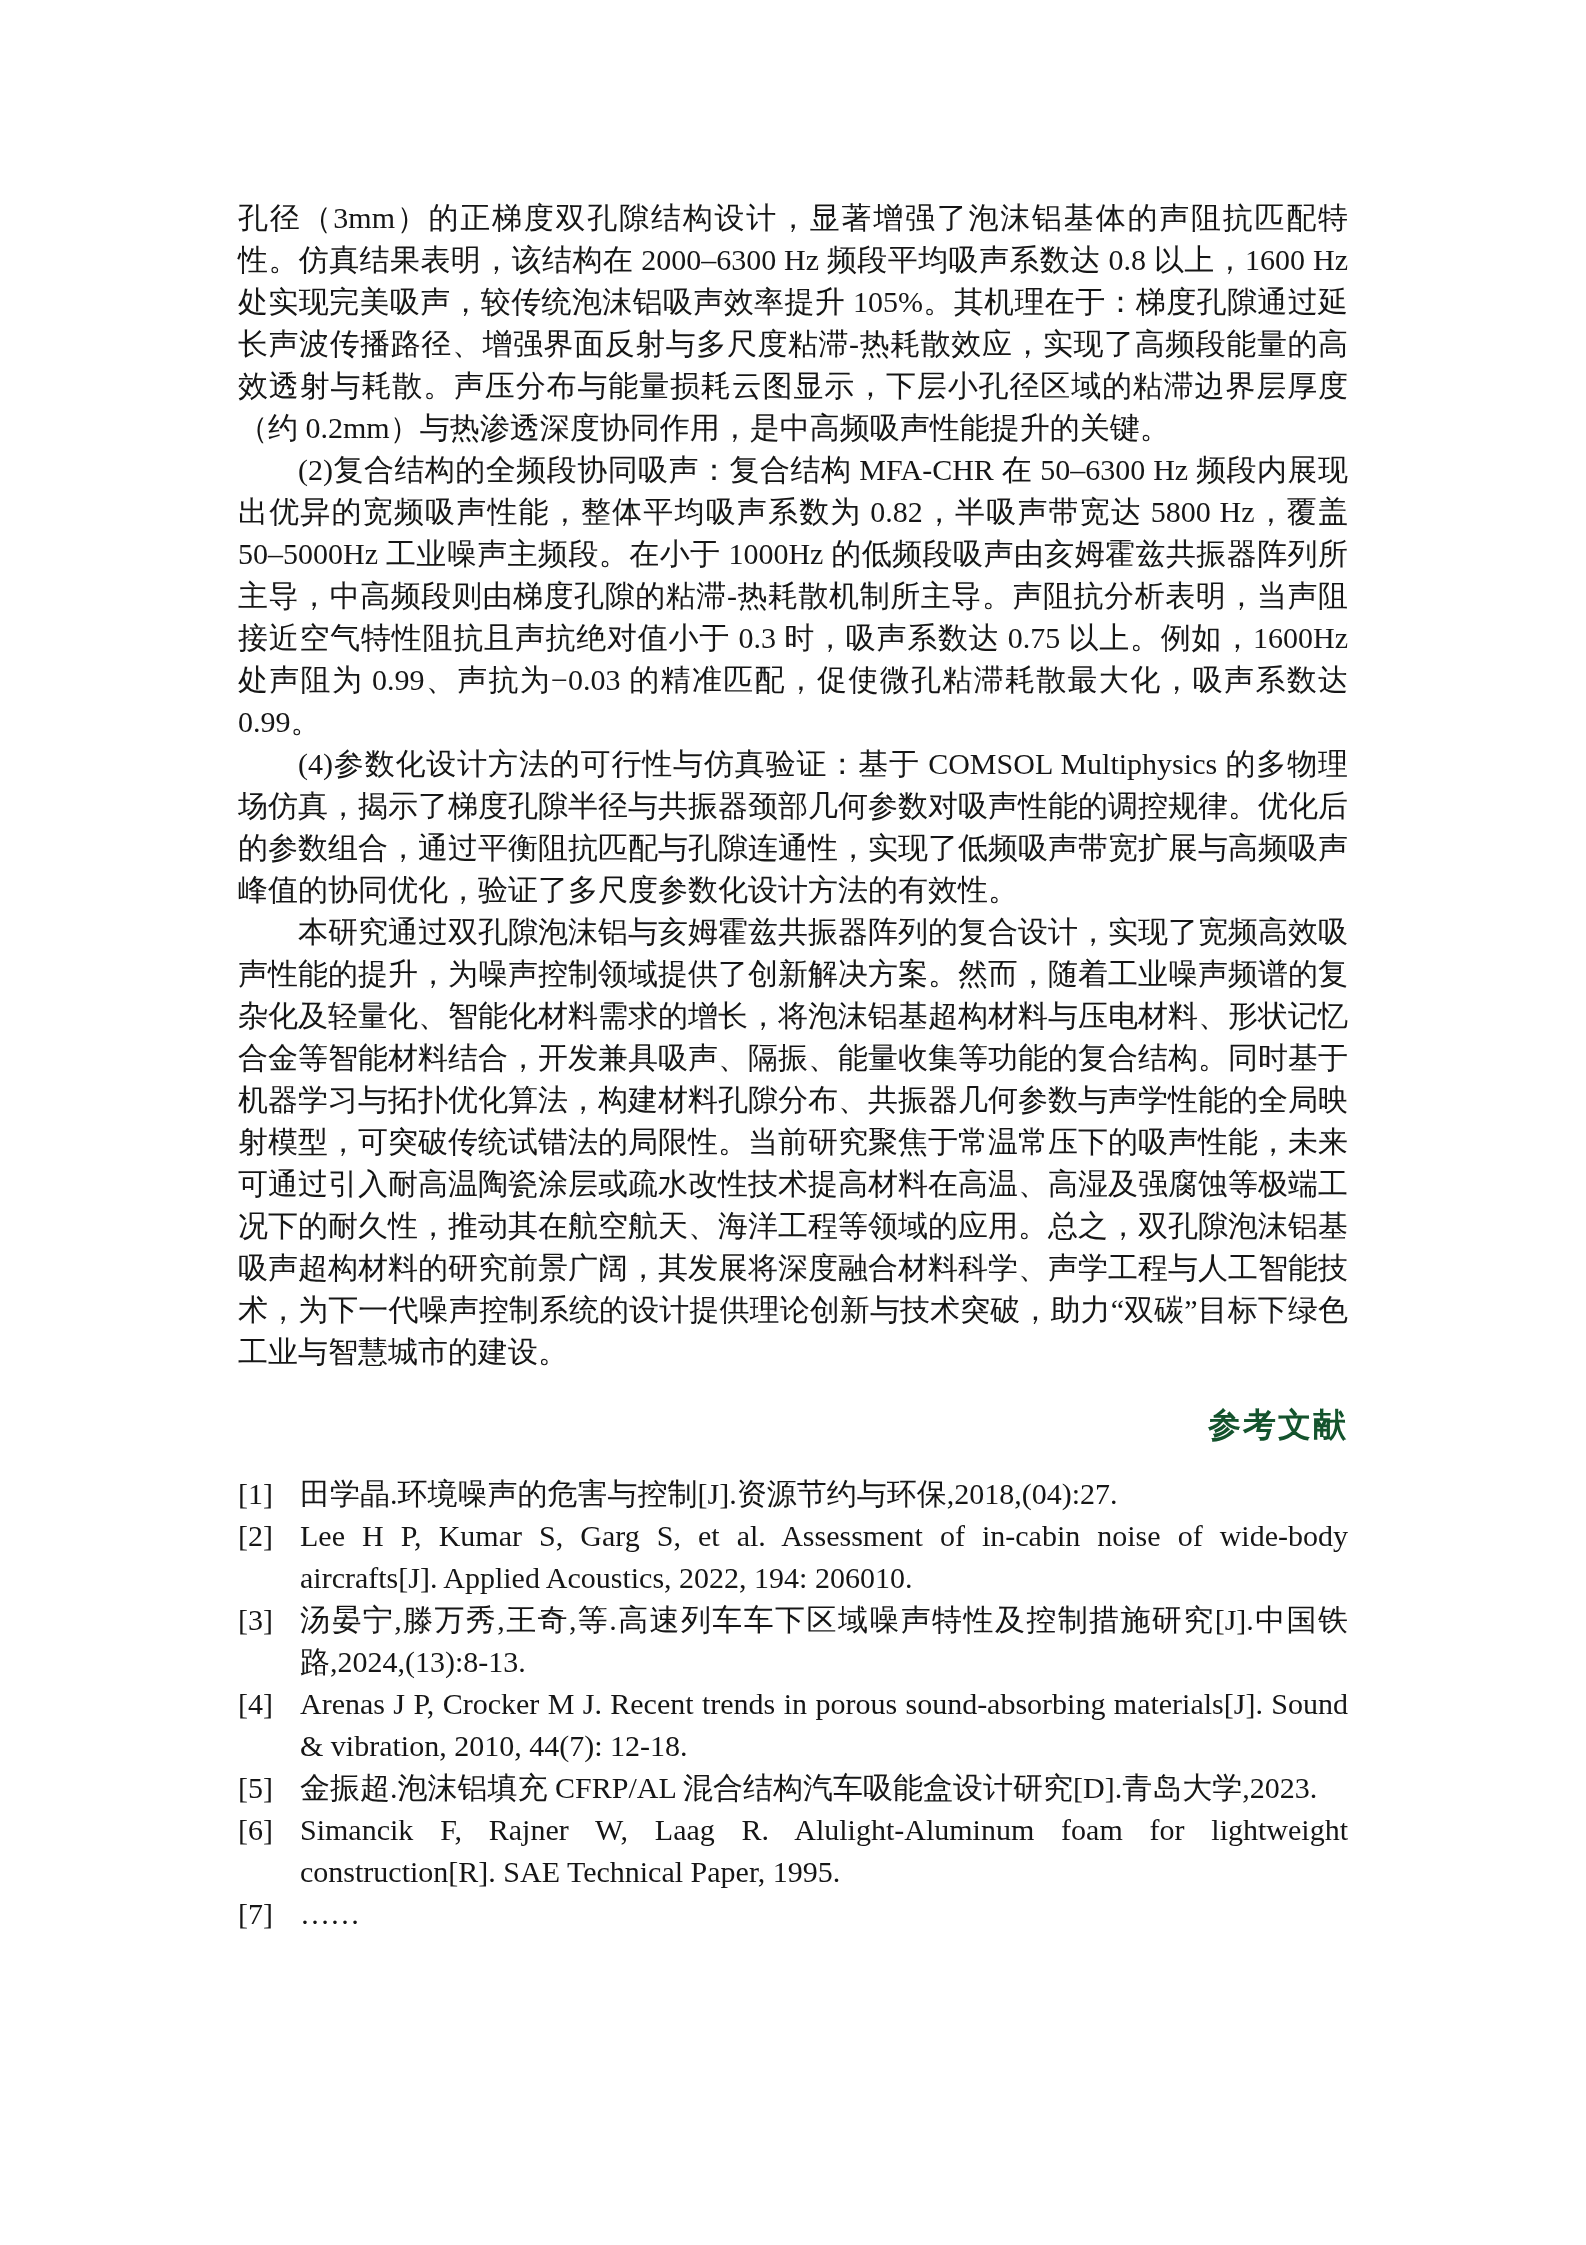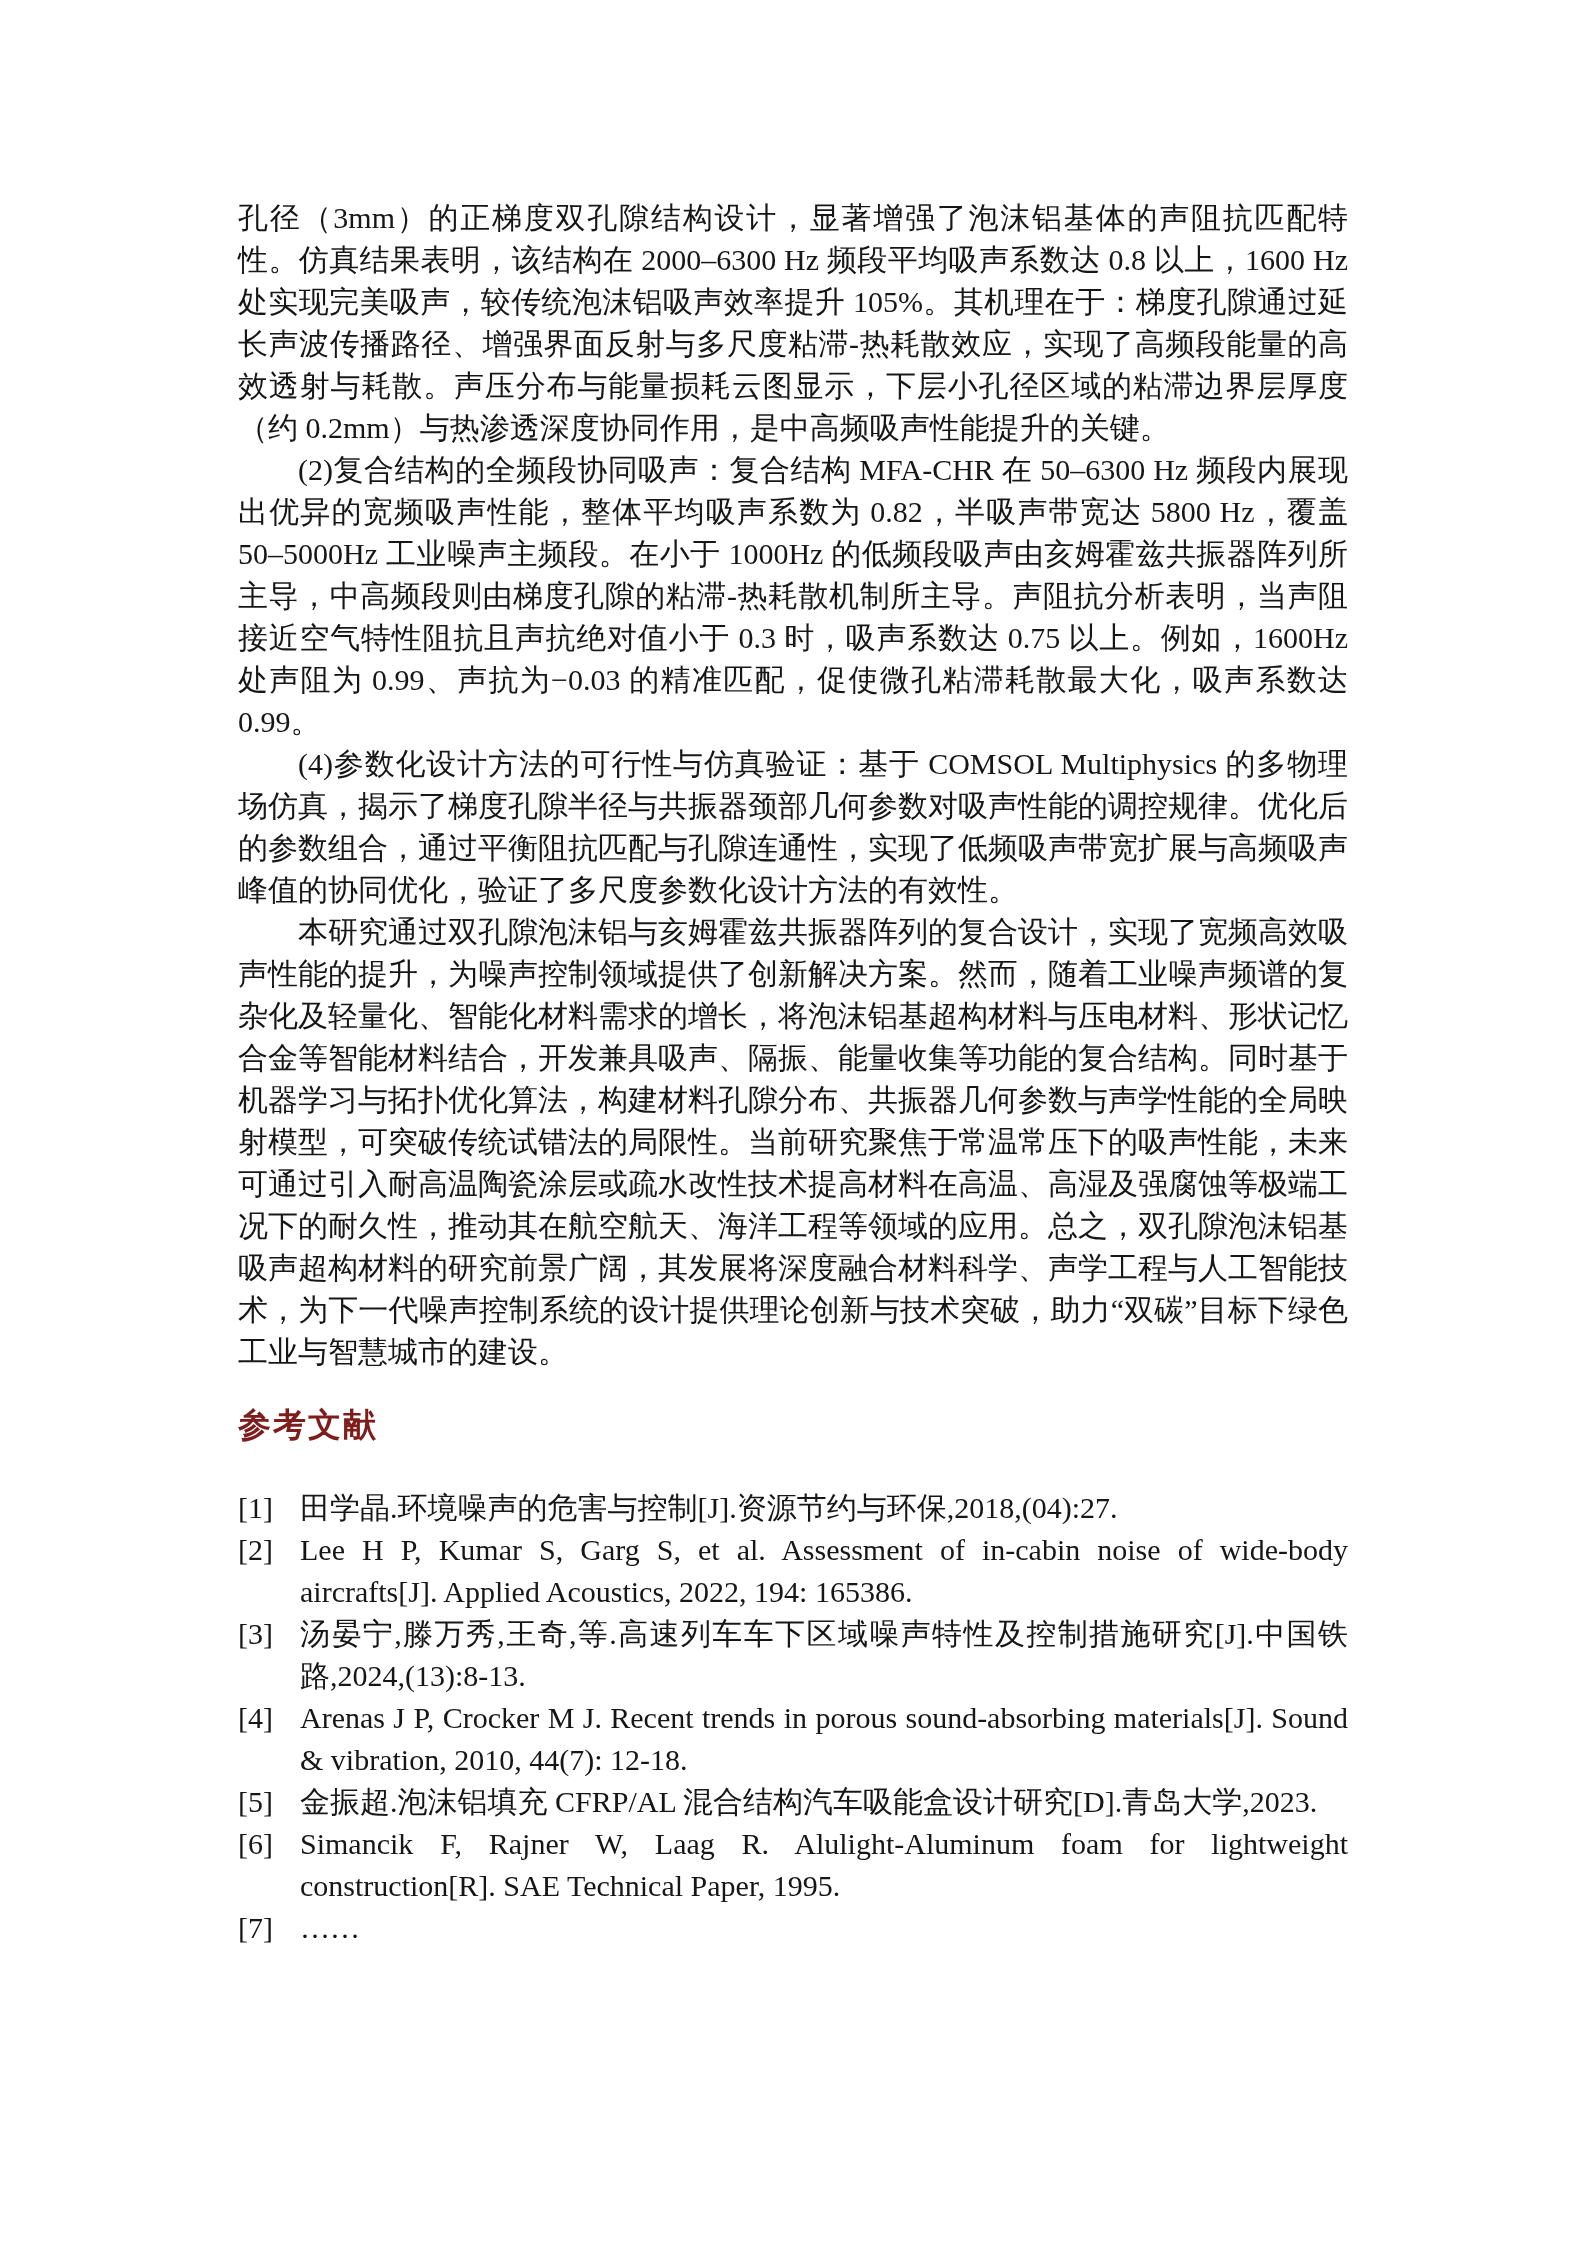--- a/index.html
+++ b/index.html
@@ -45,23 +45,23 @@
     line-height: 46px;
     margin: 4px 0 4px 0;
     text-align: left;
     color: #111111;
   }
   .ref-heading {
     font-family: "Liberation Sans", "DejaVu Sans", sans-serif;
     font-weight: bold;
     font-size: 33px;
     line-height: 44px;
-    text-align: left;
-    margin: 30px 0 40px 0;
-    color: #7f1d1d;
+    text-align: right;
+    margin: 30px 0 26px 0;
+    color: #14532d;
     letter-spacing: 2px;
   }
   .refs {
     list-style: none;
     margin: 0;
     padding: 0;
   }
   .ref-item {
     display: flex;
     align-items: flex-start;
@@ -93,21 +93,21 @@
 
     <h3 class="ref-heading">参考文献</h3>
 
     <ol class="refs">
       <li class="ref-item">
         <span class="ref-label">[1]</span>
         <span class="ref-text">田学晶.环境噪声的危害与控制[J].资源节约与环保,2018,(04):27.</span>
       </li>
       <li class="ref-item">
         <span class="ref-label">[2]</span>
-        <span class="ref-text">Lee H P, Kumar S, Garg S, et al. Assessment of in-cabin noise of wide-body aircrafts[J]. Applied Acoustics, 2022, 194: 165386.</span>
+        <span class="ref-text">Lee H P, Kumar S, Garg S, et al. Assessment of in-cabin noise of wide-body aircrafts[J]. Applied Acoustics, 2022, 194: 206010.</span>
       </li>
       <li class="ref-item">
         <span class="ref-label">[3]</span>
         <span class="ref-text">汤晏宁,滕万秀,王奇,等.高速列车车下区域噪声特性及控制措施研究[J].中国铁路,2024,(13):8-13.</span>
       </li>
       <li class="ref-item">
         <span class="ref-label">[4]</span>
         <span class="ref-text">Arenas J P, Crocker M J. Recent trends in porous sound-absorbing materials[J]. Sound &amp; vibration, 2010, 44(7): 12-18.</span>
       </li>
       <li class="ref-item">

